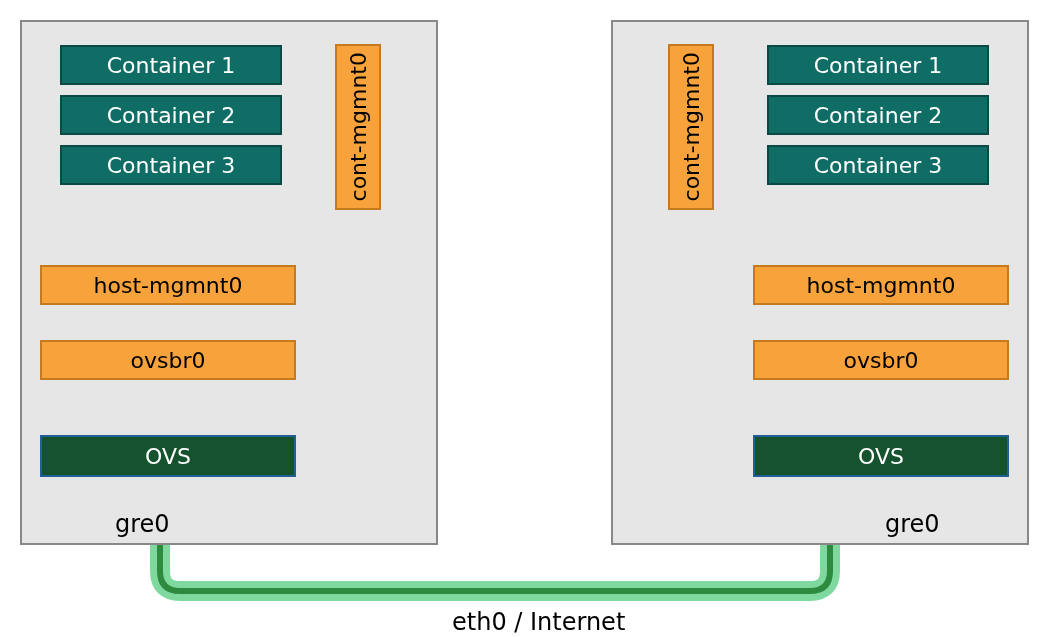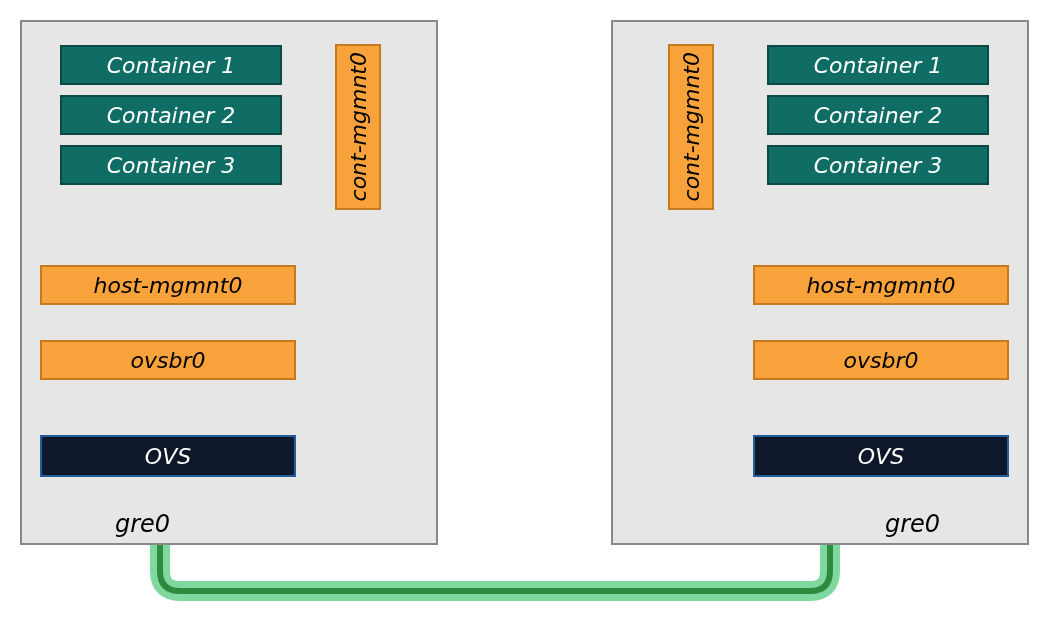--- a/index.html
+++ b/index.html
@@ -1,22 +1,22 @@
 <!DOCTYPE html>
 <html><head>
 <meta charset="utf-8">
 <style>
   * { box-sizing: border-box; margin: 0; padding: 0; }
   body { font-family: "DejaVu Sans", "Liberation Sans", Arial, sans-serif; background: #fff; }
-  .canvas { position: relative; width: 1049px; height: 636px; font-style: italic; }
+  .canvas { position: relative; width: 1049px; height: 636px; }
   .host-box { position: absolute; background: #e6e6e6; border: 2px solid #888; }
   .block { position: absolute; border: 2px solid; display: flex; align-items: center; justify-content: center; font-size: 22px; }
   .teal { background: #106d65; border-color: #0b4a44; color: #fff; }
   .orange { background: #f7a23b; border-color: #c47a1e; color: #000; }
-  .blue { background: #0f172a; border-color: #215f99; color: #fff; }
+  .blue { background: #14532d; border-color: #215f99; color: #fff; }
   .vlabel { writing-mode: vertical-rl; transform: rotate(180deg); }
   .label { position: absolute; font-size: 24px; color: #000; }
   svg.wire { position: absolute; top: 0; left: 0; width: 1049px; height: 637px; pointer-events: none; }
 </style>
 </head>
 <body>
 
 <div class="canvas">
 
   <svg class="wire">
@@ -63,14 +63,15 @@
   <div class="block teal" style="left:767px; top:95px; width:222px; height:40px;">Container 2</div>
   <div class="block teal" style="left:767px; top:145px; width:222px; height:40px;">Container 3</div>
   <div class="block orange" style="left:668px; top:44px; width:46px; height:166px;">
       <span class="vlabel">cont-mgmnt0</span>
     </div>
   <div class="block orange" style="left:753px; top:265px; width:256px; height:40px;">host-mgmnt0</div>
   <div class="block orange" style="left:753px; top:340px; width:256px; height:40px;">ovsbr0</div>
   <div class="block blue" style="left:753px; top:435px; width:256px; height:42px;">OVS</div>
   <div class="label" style="left:885px; top:510px;">gre0</div>
 
+  <div class="label" style="left:452px; top:608px;">eth0 / Internet</div>
 
 </div>
 
 </body></html>

